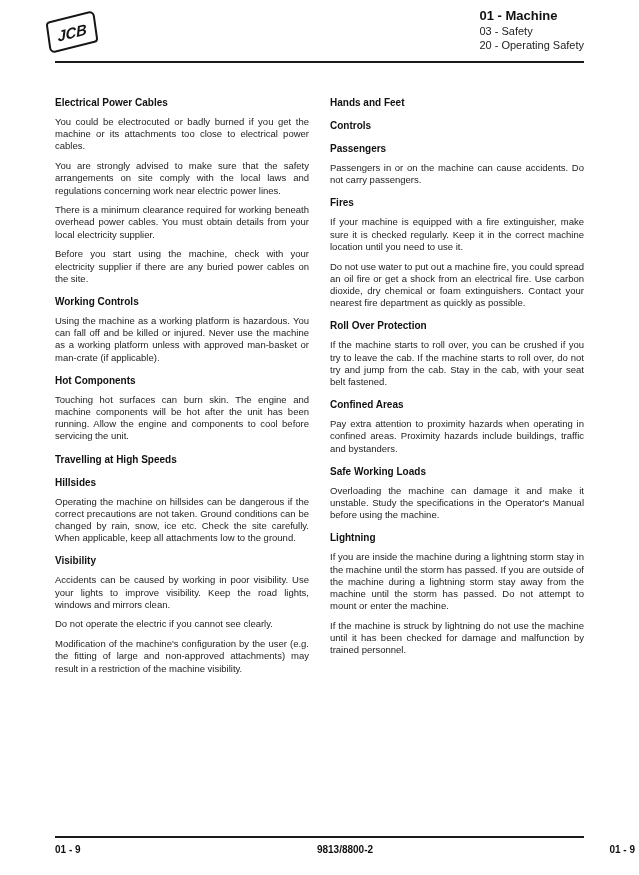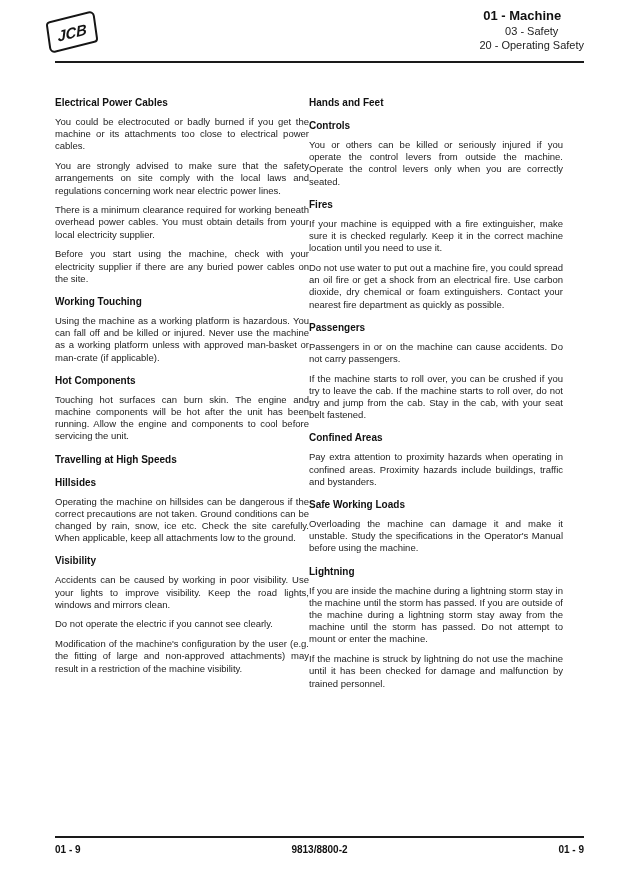--- a/index.html
+++ b/index.html
@@ -21,49 +21,49 @@
     transform:rotate(-14deg) skewX(-6deg);
     display:flex;align-items:center;justify-content:center;
   }
   .logo span{
     font-weight:bold;font-style:italic;
     font-size:15px;letter-spacing:0px;color:#151515;
     transform:skewX(-4deg);
   }
   .header-text{
     position:absolute;top:9px;right:55px;
-    text-align:center;line-height:1.15;
+    text-align:left;line-height:1.15;
   }
   .header-title{font-size:13px;font-weight:bold;color:#111;}
-  .header-sub{font-size:11px;color:#222;margin-top:1px;margin-left:19px;}
+  .header-sub{font-size:11px;color:#222;margin-top:1px;}
   .rule{
     position:absolute;left:55px;width:529px;height:2px;
     background:#1a1a1a;
   }
   .rule-top{top:61px;}
   .rule-bottom{top:836px;}
   
   .content{
     position:absolute;top:95px;left:55px;width:529px;
-    display:flex;
+    display:flex;gap:21px;
   }
   .col{width:254px;}
   .col h3{
     font-size:10px;font-weight:bold;color:#111;
     margin:11px 0 7px 0;line-height:12px;
   }
   .col section:first-child h3{margin-top:2px;}
   .col p{
     font-size:9.5px;line-height:12.2px;
     text-align:justify;
     margin:0 0 7.5px 0;color:#1c1c1c;
   }
   
   .footer-text{
-    position:absolute;top:844px;left:55px;width:529px;
+    position:absolute;top:844px;left:55px;width:580px;
     display:flex;justify-content:space-between;
     font-size:10px;font-weight:bold;color:#111;
   }
 </style>
 </head>
 <body>
 
 <div class="page">
 
   <div class="logo">
@@ -81,21 +81,21 @@
         <section>
     <h3>Electrical Power Cables</h3>
     <div>
             <p>You could be electrocuted or badly burned if you get the machine or its attachments too close to electrical power cables.</p>
             <p>You are strongly advised to make sure that the safety arrangements on site comply with the local laws and regulations concerning work near electric power lines.</p>
             <p>There is a minimum clearance required for working beneath overhead power cables. You must obtain details from your local electricity supplier.</p>
             <p>Before you start using the machine, check with your electricity supplier if there are any buried power cables on the site.</p>
           </div>
   </section>
         <section>
-    <h3>Working Touching</h3>
+    <h3>Working Controls</h3>
     <div>
             <p>Using the machine as a working platform is hazardous. You can fall off and be killed or injured. Never use the machine as a working platform unless with approved man-basket or man-crate (if applicable).</p>
           </div>
   </section>
         <section>
     <h3>Hot Components</h3>
     <div>
             <p>Touching hot surfaces can burn skin. The engine and machine components will be hot after the unit has been running. Allow the engine and components to cool before servicing the unit.</p>
           </div>
   </section>
@@ -116,38 +116,36 @@
             <p>Modification of the machine's configuration by the user (e.g. the fitting of large and non-approved attachments) may result in a restriction of the machine visibility.</p>
           </div>
   </section>
       </div>
     <div class="col">
         <section>
     <h3>Hands and Feet</h3>
   </section>
         <section>
     <h3>Controls</h3>
+  </section>
+        <section>
+    <h3>Passengers</h3>
     <div>
-            <p>You or others can be killed or seriously injured if you operate the control levers from outside the machine. Operate the control levers only when you are correctly seated.</p>
+            <p>Passengers in or on the machine can cause accidents. Do not carry passengers.</p>
           </div>
   </section>
         <section>
     <h3>Fires</h3>
     <div>
             <p>If your machine is equipped with a fire extinguisher, make sure it is checked regularly. Keep it in the correct machine location until you need to use it.</p>
             <p>Do not use water to put out a machine fire, you could spread an oil fire or get a shock from an electrical fire. Use carbon dioxide, dry chemical or foam extinguishers. Contact your nearest fire department as quickly as possible.</p>
           </div>
   </section>
         <section>
-    <h3>Passengers</h3>
-    <div>
-            <p>Passengers in or on the machine can cause accidents. Do not carry passengers.</p>
-          </div>
-  </section>
-        <section>
+    <h3>Roll Over Protection</h3>
     <div>
             <p>If the machine starts to roll over, you can be crushed if you try to leave the cab. If the machine starts to roll over, do not try and jump from the cab. Stay in the cab, with your seat belt fastened.</p>
           </div>
   </section>
         <section>
     <h3>Confined Areas</h3>
     <div>
             <p>Pay extra attention to proximity hazards when operating in confined areas. Proximity hazards include buildings, traffic and bystanders.</p>
           </div>
   </section>

